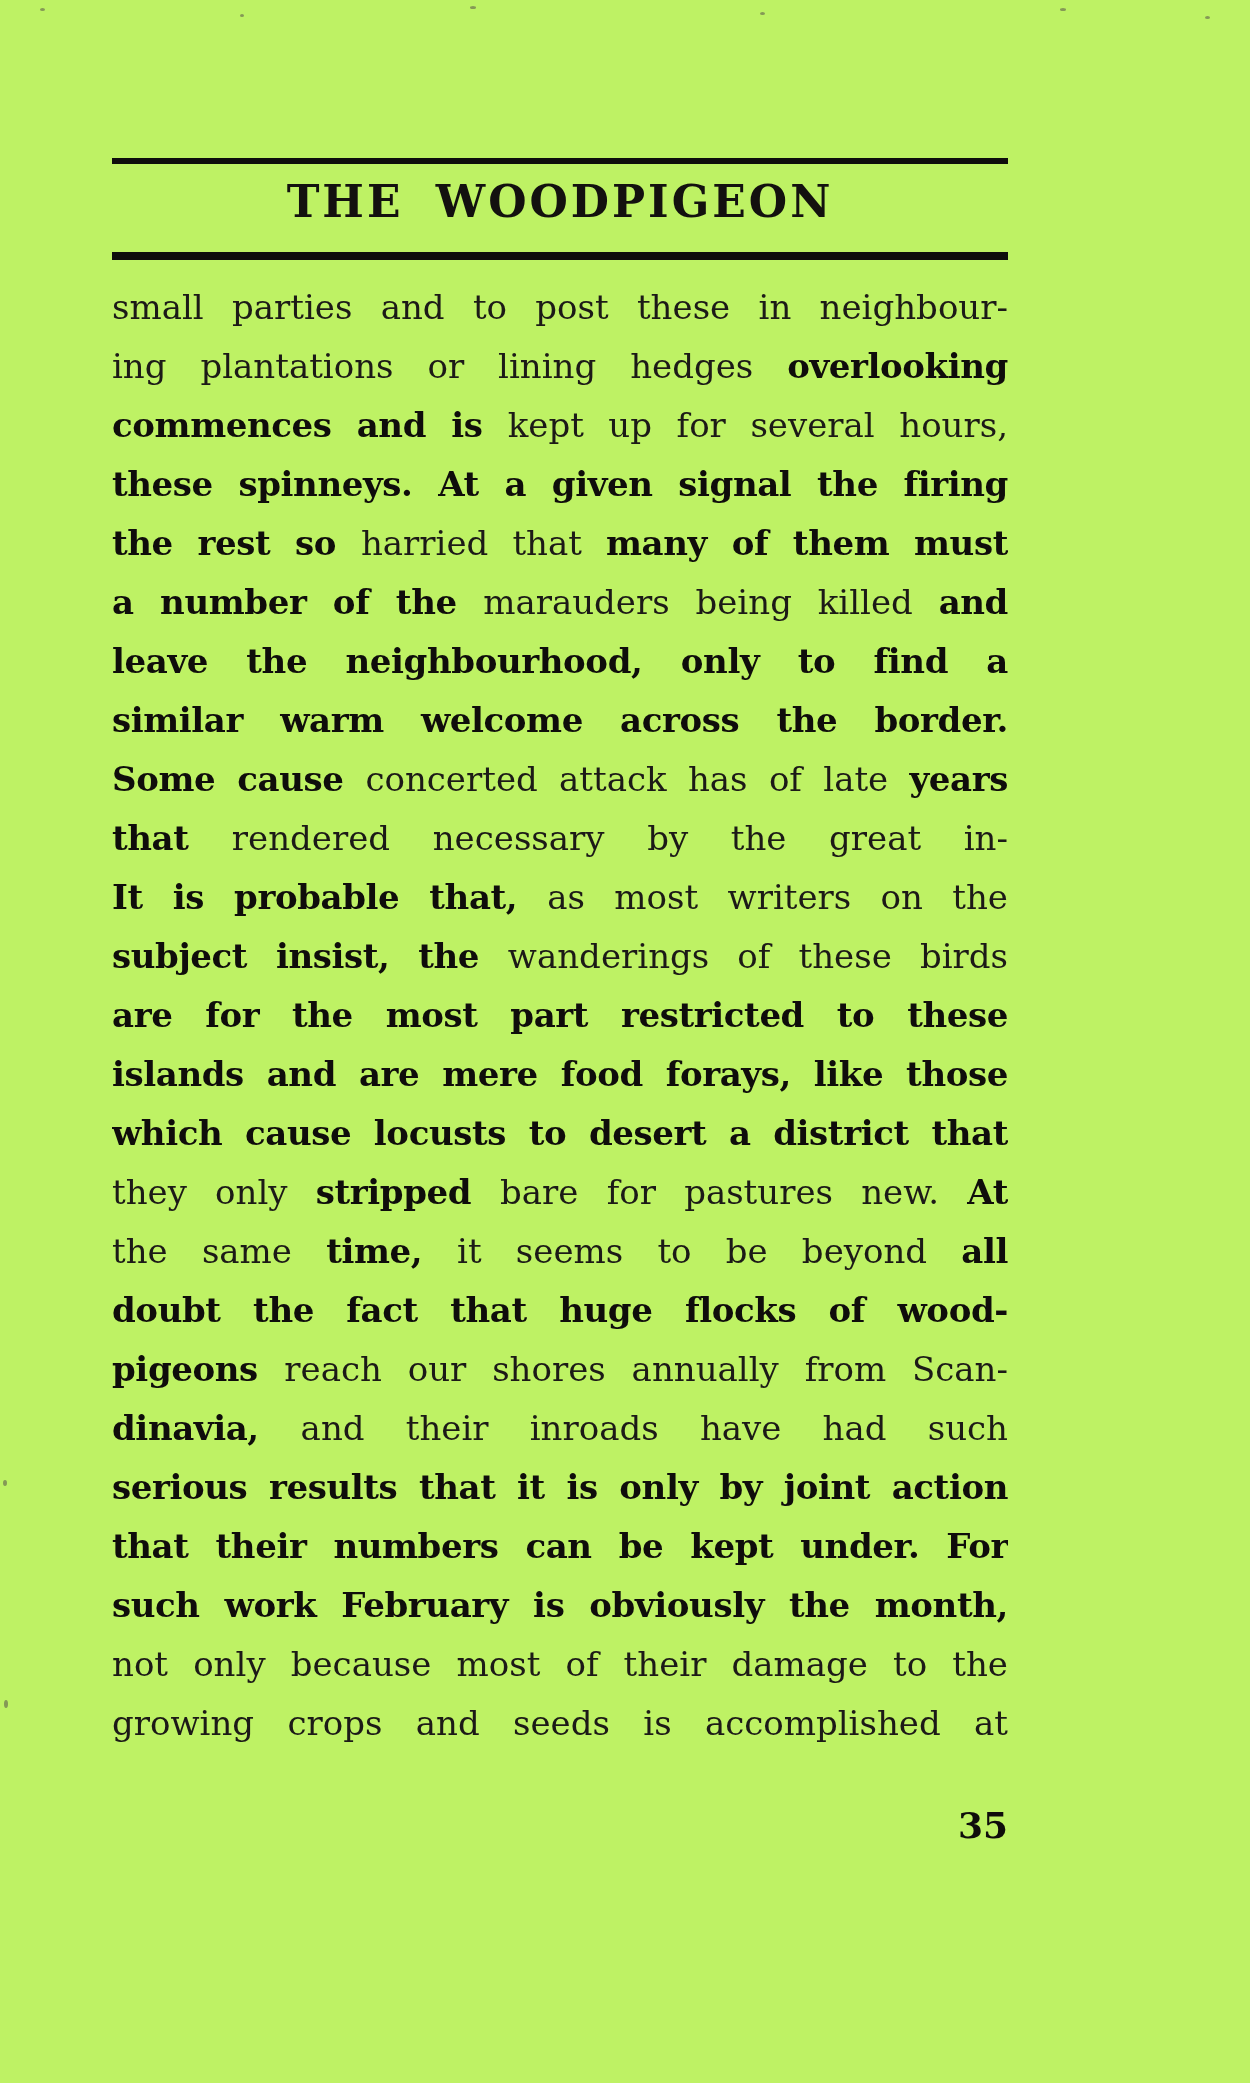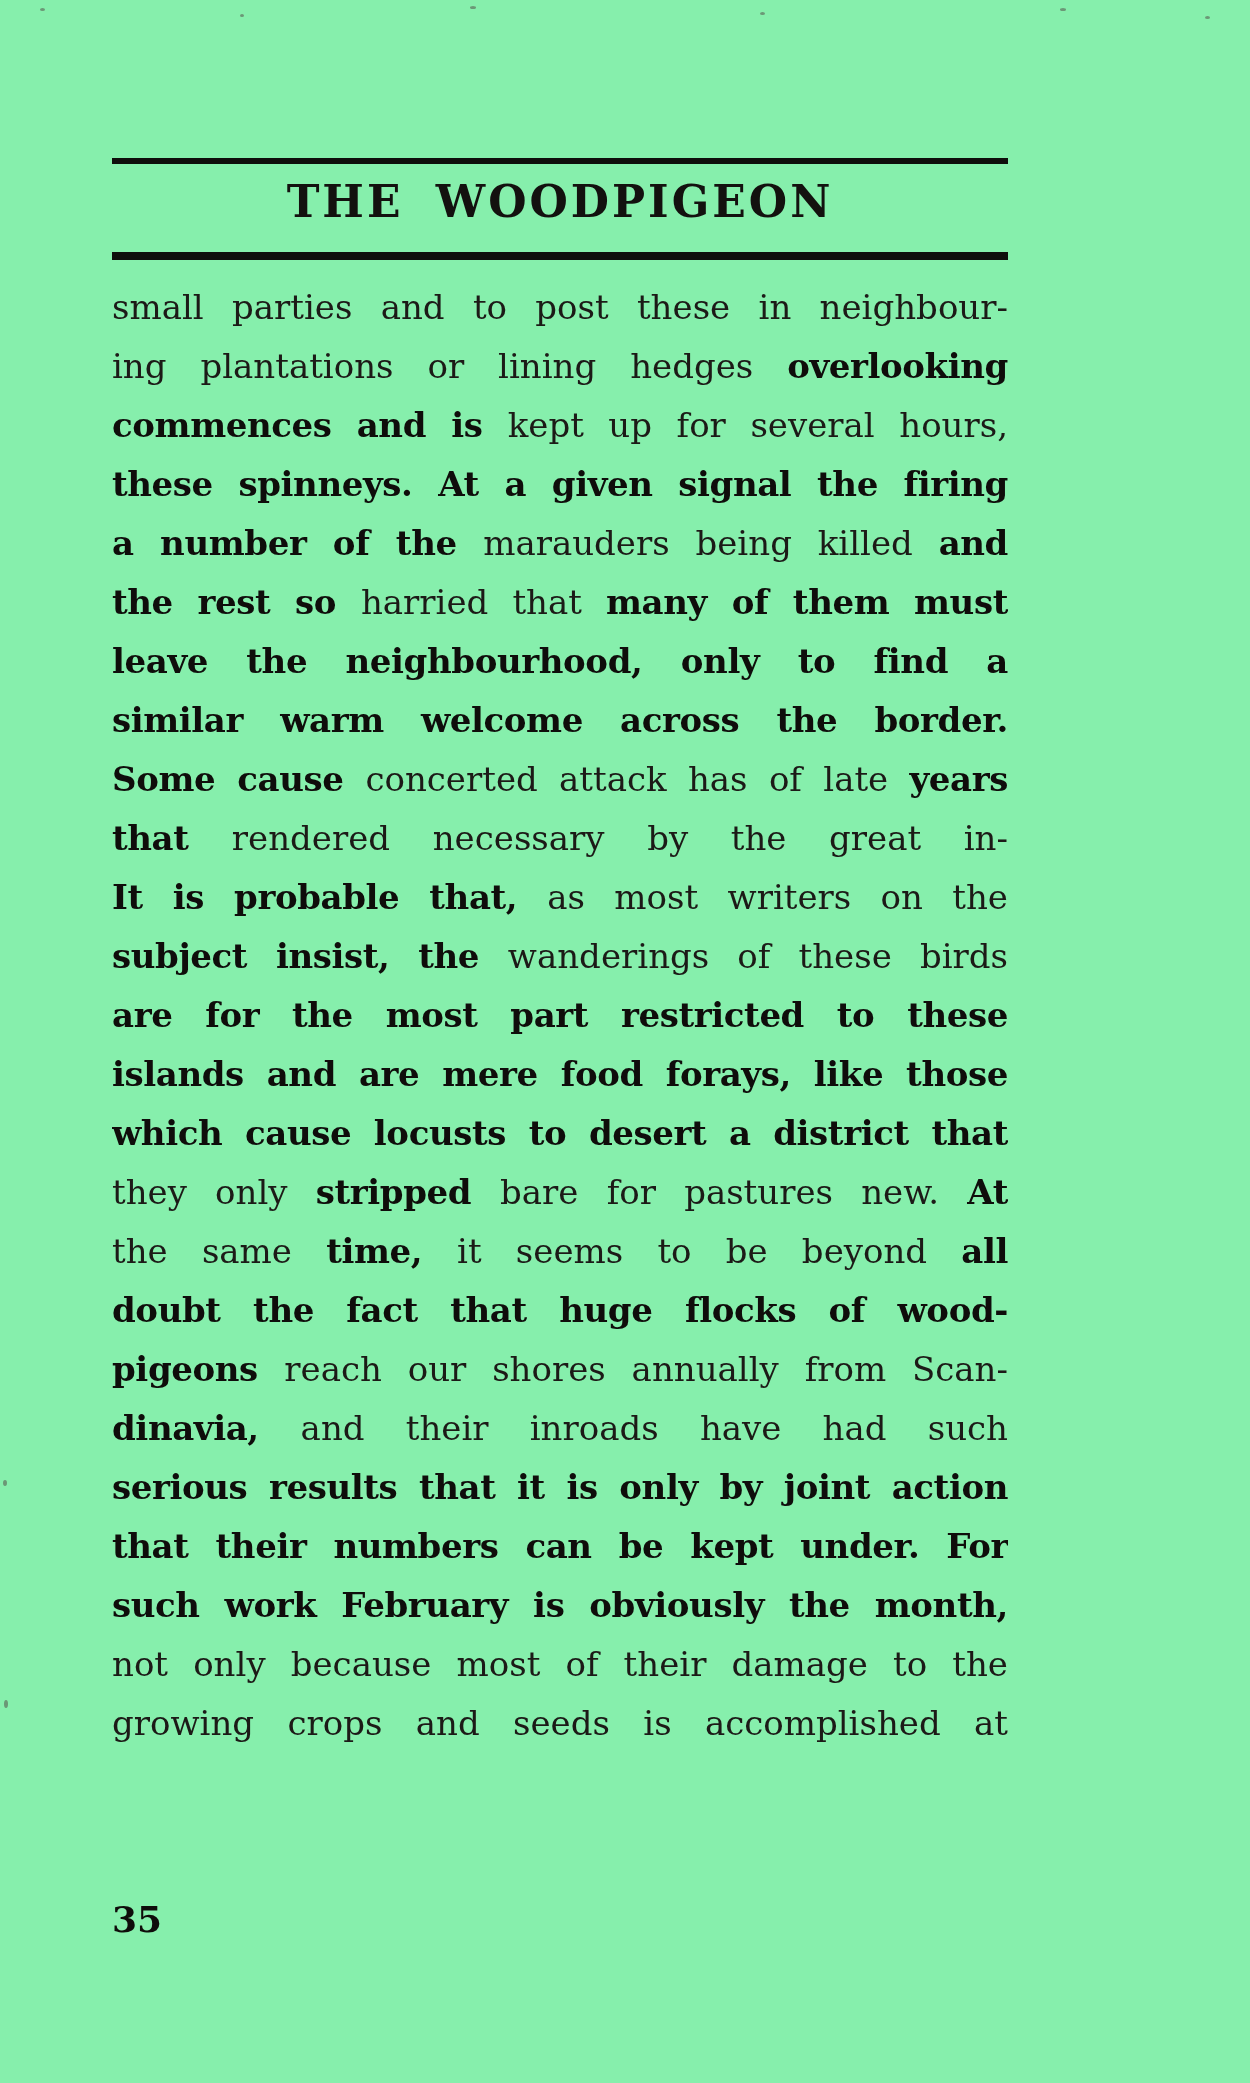--- a/index.html
+++ b/index.html
@@ -5,21 +5,21 @@
   html, body {
     margin: 0;
     padding: 0;
     background: #e8e8e6;
   }
   .scan-page {
     position: relative;
     width: 1250px;
     height: 2083px;
     margin: 0 auto;
-    background: #86efac;
+    background: #bef264;
     overflow: hidden;
     font-family: "DejaVu Serif", "Liberation Serif", serif;
     color: #161412;
   }
   
   .speck {
     position: absolute;
     background: #55504a;
     border-radius: 50%;
     opacity: .55;
@@ -75,24 +75,24 @@
     white-space: normal;
   }
   .line span { color: #1c1a17; }
   .line span.b {
     font-weight: 700;
     letter-spacing: -0.4px;
     color: #0f0d0b;
   }
   .page-number {
     position: absolute;
-    top: 1898px;
+    top: 1804px;
     left: 0;
     width: 100%;
-    text-align: left;
+    text-align: right;
     font-size: 36px;
     font-weight: 700;
     color: #0f0d0b;
   }
 </style>
 </head>
 <body>
 
 <div class="scan-page">
 
@@ -111,22 +111,22 @@
 
     <h1 class="page-title">THE WOODPIGEON</h1>
 
     <hr class="rule rule-under-title">
 
     <div class="body-text">
         <div class="line"><span>small parties and to post these in neighbour-</span></div>
         <div class="line"><span>ing plantations or lining hedges </span><span class="b">overlooking</span></div>
         <div class="line"><span class="b">commences and is </span><span>kept up for several hours,</span></div>
         <div class="line"><span class="b">these spinneys. At a given signal the firing</span></div>
+        <div class="line"><span class="b">the rest so </span><span>harried that </span><span class="b">many of them must</span></div>
         <div class="line"><span class="b">a number of the </span><span>marauders being killed </span><span class="b">and</span></div>
-        <div class="line"><span class="b">the rest so </span><span>harried that </span><span class="b">many of them must</span></div>
         <div class="line"><span class="b">leave the neighbourhood, only to find a</span></div>
         <div class="line"><span class="b">similar warm welcome across the border.</span></div>
         <div class="line"><span class="b">Some cause </span><span>concerted attack has of late </span><span class="b">years</span></div>
         <div class="line"><span class="b">that </span><span>rendered necessary by the great in-</span></div>
         <div class="line"><span class="b">It is probable that, </span><span>as most writers on the</span></div>
         <div class="line"><span class="b">subject insist, the </span><span>wanderings of these birds</span></div>
         <div class="line"><span class="b">are for the most part restricted to these</span></div>
         <div class="line"><span class="b">islands and are mere food forays, like those</span></div>
         <div class="line"><span class="b">which cause locusts to desert a district that</span></div>
         <div class="line"><span>they only </span><span class="b">stripped </span><span>bare for pastures new. </span><span class="b">At</span></div>

